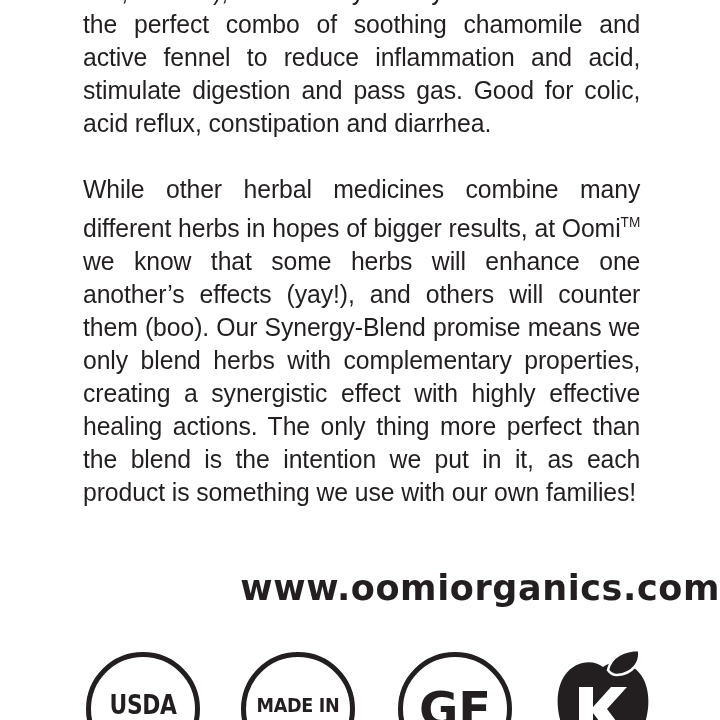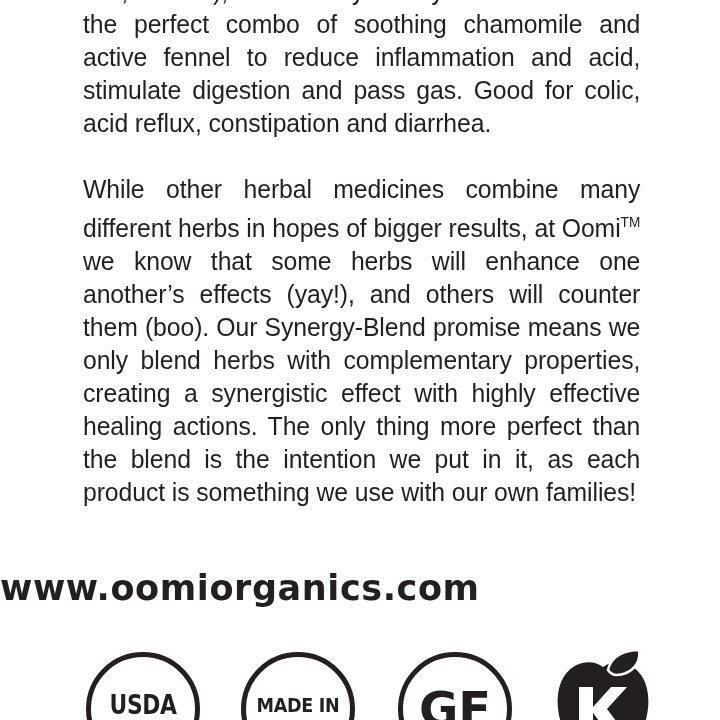--- a/index.html
+++ b/index.html
@@ -53,21 +53,21 @@
     vertical-align: 0.72em;
     letter-spacing: 0;
   }
 
   
   .url {
     position: absolute;
     left: 0;
     top: 568px;
     width: 720px;
-    text-align: left;
+    text-align: right;
     font-family: "DejaVu Sans", sans-serif;
     font-weight: bold;
     font-size: 35px;
     letter-spacing: 0.6px;
     color: #231f20;
     white-space: nowrap;
   }
 
   
   .badges {

